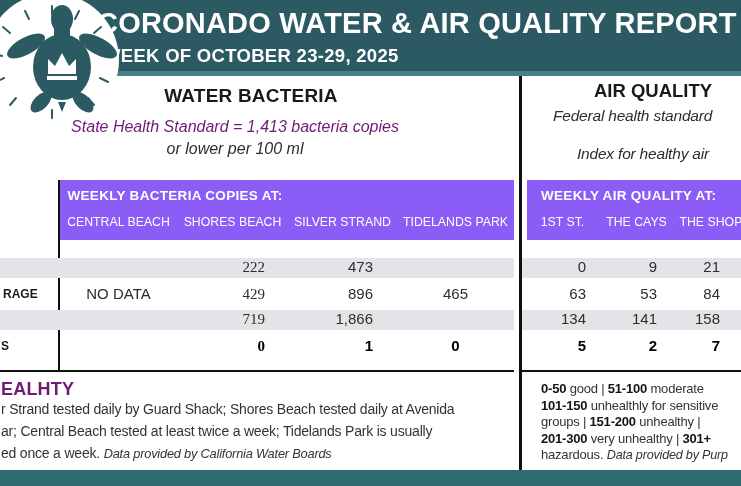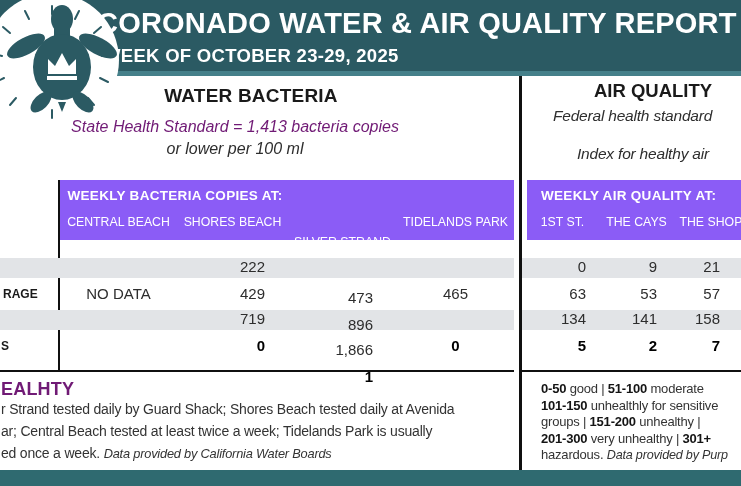--- a/index.html
+++ b/index.html
@@ -26,33 +26,33 @@
   .a-std{font-style:italic;font-size:15.5px;color:#2e2e2e;white-space:nowrap;letter-spacing:-.2px;}
   .a-std1{left:553px;top:107px;}
   .a-std2{left:541px;top:124px;}
   .a-std3{left:577px;top:145px;}
   
   .bar{background:#8b5cf6;height:60px;top:180px;}
   .bar-w{left:59.5px;width:454px;}
   .bar-a{left:527px;width:233px;}
   .bar-title{position:absolute;top:8px;color:#fff;font-size:13.5px;font-weight:bold;letter-spacing:.3px;white-space:nowrap;}
   .colhead{position:absolute;top:35px;color:#fff;font-size:12.3px;font-weight:normal;text-align:center;white-space:nowrap;}
-  .wch0{left:0;width:118px;} .wch1{left:118px;width:110px;} .wch2{left:228px;width:110px;margin-top:20px;} .wch3{left:338px;width:116px;}
+  .wch0{left:0;width:118px;} .wch1{left:118px;width:110px;} .wch2{left:228px;width:110px;} .wch3{left:338px;width:116px;}
   .ach0{left:0;width:71px;} .ach1{left:71px;width:77px;} .ach2{left:148px;width:80px;}
   
   .stripe{background:#e2e4e7;height:20px;}
   .stripe-wl{left:0;width:513.5px;} .stripe-ar{left:521.7px;width:219.3px;}
   .sr1{top:258px;} .sr3{top:310px;}
   
   .cell{position:absolute;height:20px;line-height:20px;font-size:15px;color:#2d2d2d;white-space:nowrap;}
   .r1{top:257px;} .r2{top:283.5px;} .r3{top:309px;} .r4{top:335.5px;}
   .boldrow{font-weight:bold;color:#000;}
   .wcol-central{left:59px;width:119px;text-align:center;}
-  .wcol-shores{right:476px;}
-  .wcol-silver{right:368px;text-align:right;margin-top:31px;}
+  .wcol-shores{right:476px;font-family:Liberation Serif, serif;}
+  .wcol-silver{right:368px;text-align:right;}
   .wcol-tide{left:398px;width:115px;text-align:center;}
   .acol1{right:155px;text-align:right;}
   .acol2{right:84px;text-align:right;}
   .acol3{right:21px;text-align:right;}
   .rowlabel{position:absolute;font-size:12px;font-weight:bold;color:#1a1a1a;height:20px;line-height:20px;}
   
   .tbl-bottom-l{left:0;top:370px;width:513.5px;height:2.4px;background:#101010;}
   .tbl-bottom-r{left:521.7px;top:370px;width:219.3px;height:2.4px;background:#101010;}
   
   .notes-heading{left:1px;top:379px;font-size:18px;font-weight:bold;color:#701a75;letter-spacing:.2px;}
@@ -160,21 +160,21 @@
   <div class="cell r4 boldrow wcol-shores">0</div>
   <div class="cell r4 boldrow wcol-silver">1</div>
   <div class="cell r4 boldrow wcol-tide">0</div>
 
   <div class="cell r1 acol1">0</div>
   <div class="cell r1 acol2">9</div>
   <div class="cell r1 acol3">21</div>
 
   <div class="cell r2 acol1">63</div>
   <div class="cell r2 acol2">53</div>
-  <div class="cell r2 acol3">57</div>
+  <div class="cell r2 acol3">84</div>
 
   <div class="cell r3 acol1">134</div>
   <div class="cell r3 acol2">141</div>
   <div class="cell r3 acol3">158</div>
 
   <div class="cell r4 boldrow acol1">5</div>
   <div class="cell r4 boldrow acol2">2</div>
   <div class="cell r4 boldrow acol3">7</div>
 
   <div class="abs tbl-bottom-l"></div>

